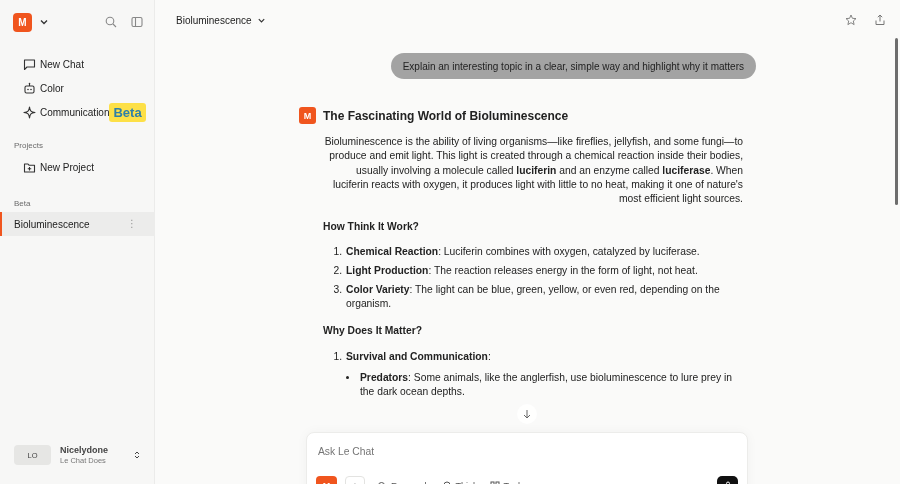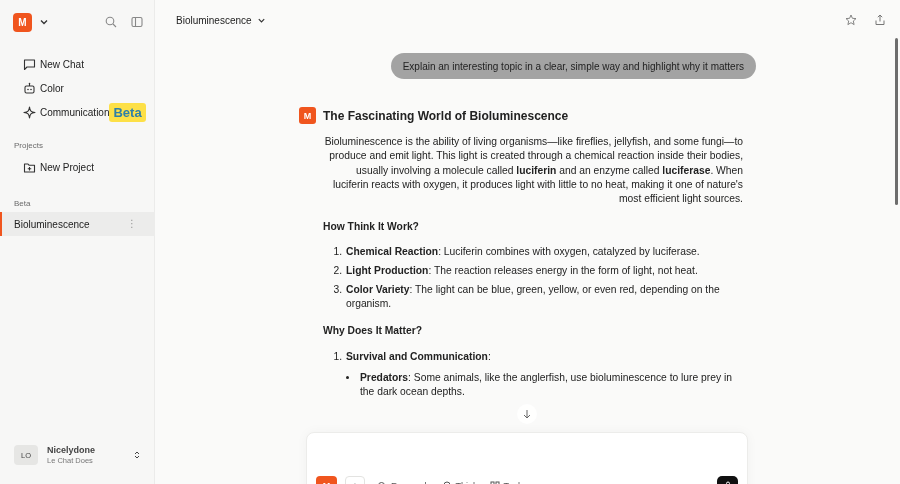--- a/index.html
+++ b/index.html
@@ -36,21 +36,21 @@
   }
   .sb-section-label { position: absolute; left: 14px; font-size: 8px; color: #6b6b6b; }
   .sb-chat {
     position: absolute; top: 212px; left: 0; width: 155px; height: 24px;
     background: #ececeb; display: flex; align-items: center; padding-left: 14px; font-size: 10px; color: #222;
     border-left: 2px solid #f0551e; padding-left: 12px;
   }
   .sb-chat .more { margin-left: auto; margin-right: 18px; color: #999; font-size: 10px; line-height: 1; }
   .sb-user { position: absolute; left: 14px; right: 12px; top: 443px; height: 24px; display: flex; align-items: center; }
   .avatar {
-    width: 24px; height: 20px; border-radius: 4px; background: #e6e6e4; color: #444;
+    width: 37px; height: 20px; border-radius: 4px; background: #e6e6e4; color: #444;
     font-size: 7.5px; display: flex; align-items: center; justify-content: center;
   }
   .user-text { margin-left: 9px; }
   .user-name { font-size: 9px; font-weight: bold; color: #444; }
   .user-plan { font-size: 7.5px; color: #777; margin-top: 1px; }
   .user-switch { margin-left: auto; width: 10px; height: 10px; }
 
   
   .header-title {
     position: absolute; left: 176px; top: 15px; font-size: 10px; color: #222; display: flex; align-items: center;
@@ -240,20 +240,21 @@
   </div>
 </div>
 
 <div class="scroll-down">
   <svg width="10" height="10" viewBox="0 0 10 10">
       <path d="M5 1 V9 M2 6 L5 9 L8 6" stroke="#666" stroke-width="1" fill="none"></path>
     </svg>
 </div>
 
 <div class="composer">
+  <input class="composer-input" type="text" placeholder="Ask Le Chat" style="">
   <div class="composer-tools">
     <div class="ct-logo">
         <span>M</span>
       </div>
     <div class="ct-plus">
         <span>+</span>
       </div>
     <div class="ct-btn">
       <svg width="10" height="10" viewBox="0 0 10 10">
           <circle cx="4.5" cy="4.5" r="3" stroke="#555" fill="none"></circle>

